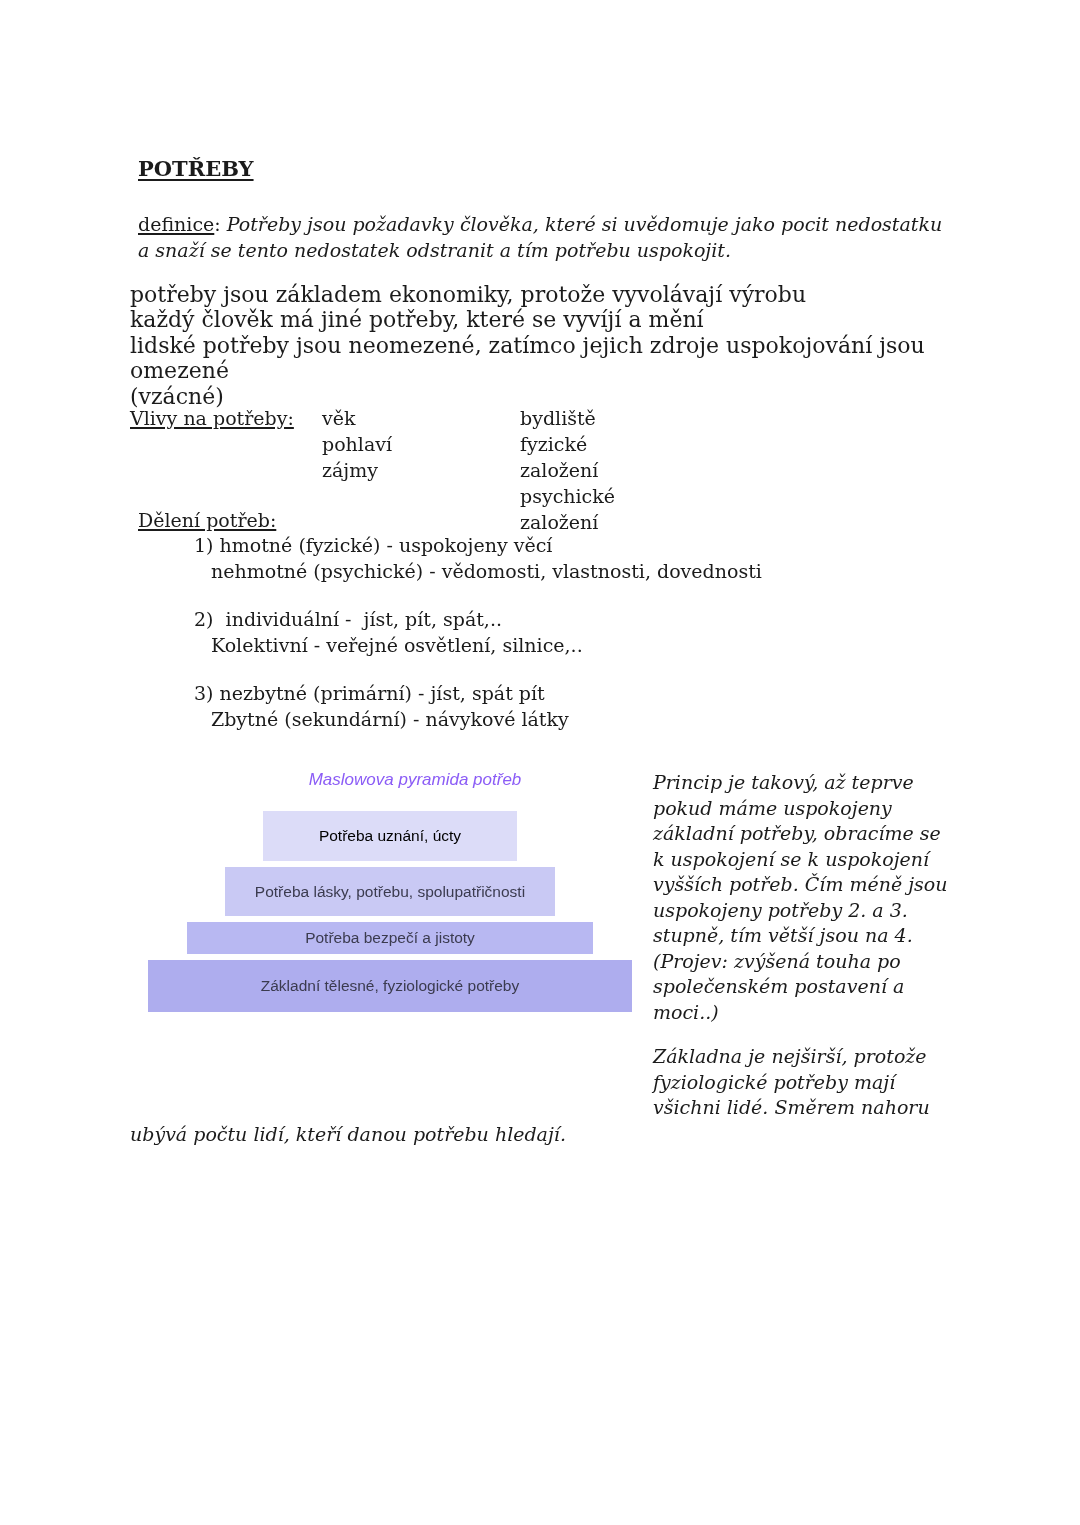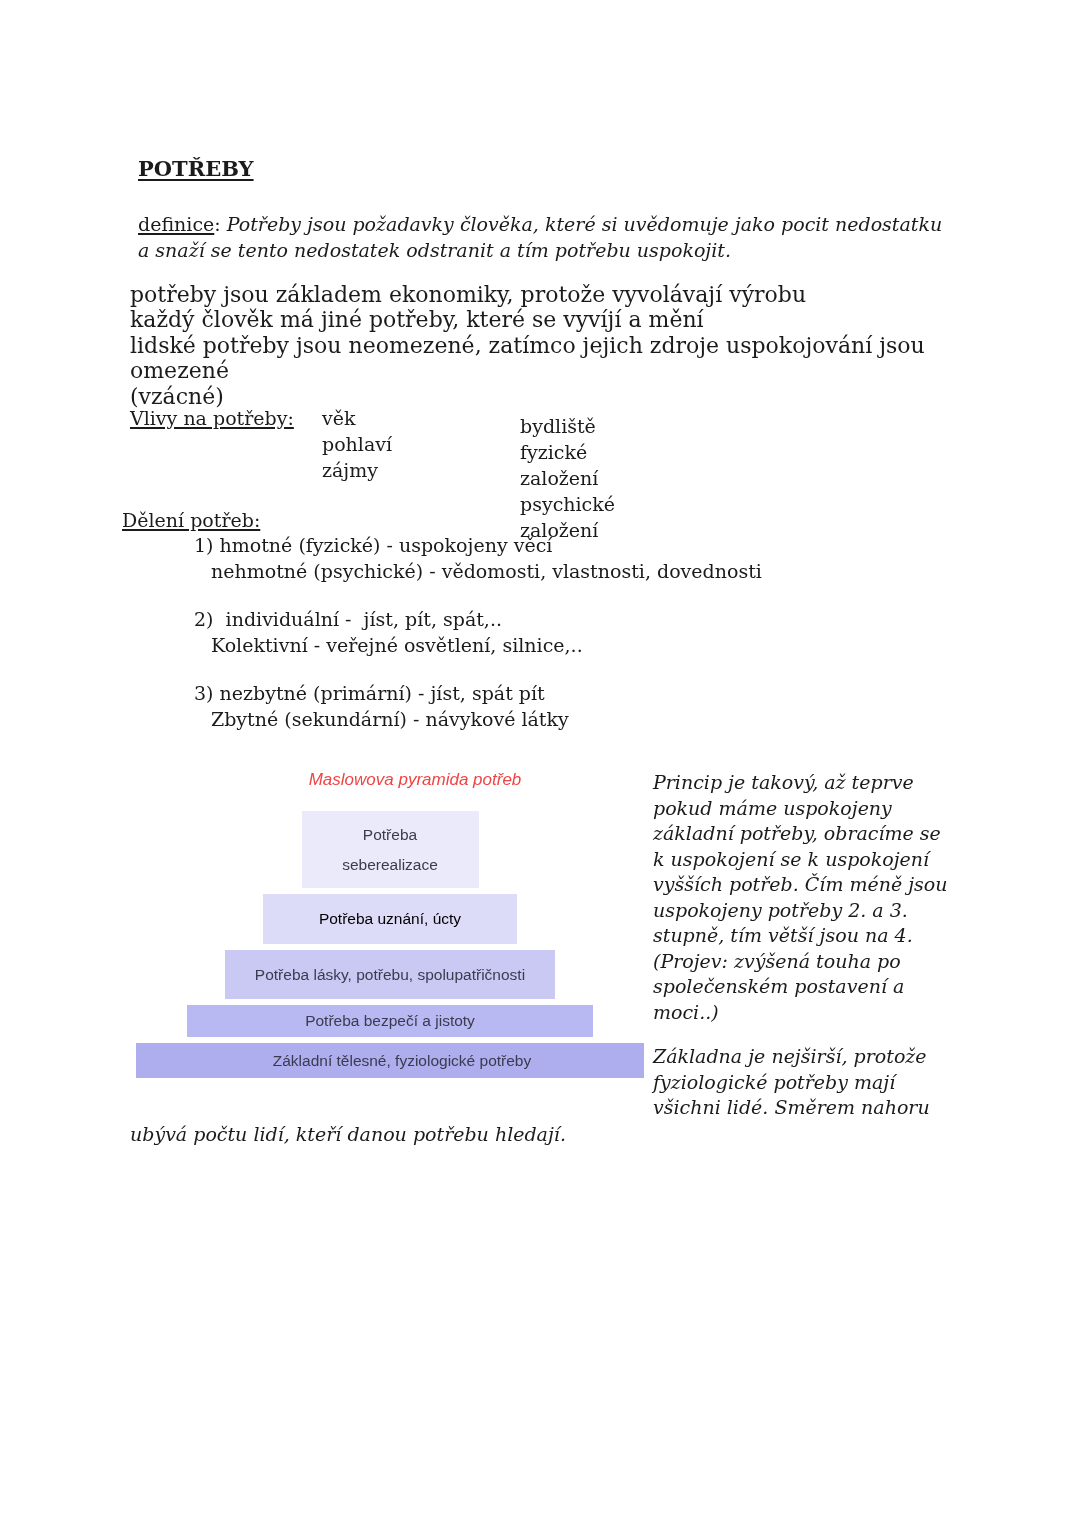--- a/index.html
+++ b/index.html
@@ -16,23 +16,23 @@
     left:130px;top:148px;font-size:21px;font-weight:bold;margin:8px;
     text-decoration:underline;text-decoration-thickness:2px;text-underline-offset:3px;
   }
   .definition{left:130px;top:203px;width:840px;font-size:19px;line-height:26px;margin:8px;}
   .definition em{font-style:italic;}
   .intro{left:130px;top:282px;width:840px;font-size:22px;line-height:25.4px;}
 
   .influences{left:130px;top:405px;font-size:19px;line-height:26px;}
   .influences-label{position:absolute;left:0;top:0;white-space:nowrap;}
   .influences-col1{position:absolute;left:192px;top:0;}
-  .influences-col2{position:absolute;left:390px;top:8px;}
+  .influences-col2{position:absolute;left:390px;top:0;}
 
-  .division-label{left:122px;top:507px;font-size:19px;line-height:26px;}
+  .division-label{left:138px;top:507px;font-size:19px;line-height:26px;}
   .division-group{left:130px;font-size:19px;line-height:26px;}
   .division-group .line1{white-space:pre;margin-left:64px;}
   .division-group .line2{white-space:pre;margin-left:81px;}
   .g1{top:532px;} .g2{top:606px;} .g3{top:680px;}
 
   .pyramid{left:130px;top:770px;width:520px;}
   .pyramid-title{
     text-align:center;margin:0 0 19px 50px;height:22px;
     font-family:"Liberation Sans","DejaVu Sans",sans-serif;
     font-style:italic;font-size:17px;
@@ -81,28 +81,26 @@
 <div class="abs division-group g2">
   <div class="line1">2)  individuální -  jíst, pít, spát,..</div>
   <div class="line2">Kolektivní - veřejné osvětlení, silnice,..</div>
 </div>
 <div class="abs division-group g3">
   <div class="line1">3) nezbytné (primární) - jíst, spát pít</div>
   <div class="line2">Zbytné (sekundární) - návykové látky</div>
 </div>
 
 <div class="abs pyramid">
-  <div class="pyramid-title" style="color: #ef4444;">Maslowova pyramida potřeb</div>
+  <div class="pyramid-title" style="color: #8b5cf6;">Maslowova pyramida potřeb</div>
   <div>
-      <div class="pyr-level" style="width: 177px; height: 77px; background: rgb(234, 234, 250); color: rgb(59, 59, 79);">Potřeba
-seberealizace</div>
       <div class="pyr-level" style="width: 254px; height: 50px; background: rgb(220, 220, 248); color: #000000;">Potřeba uznání, úcty</div>
       <div class="pyr-level" style="width: 330px; height: 49px; background: rgb(201, 201, 244); color: rgb(59, 59, 79);">Potřeba lásky, potřebu, spolupatřičnosti</div>
       <div class="pyr-level" style="width: 406px; height: 32px; background: rgb(184, 184, 242); color: rgb(59, 59, 79);">Potřeba bezpečí a jistoty</div>
-      <div class="pyr-level" style="width: 484px; height: 35px; background: rgb(174, 173, 238); color: rgb(59, 59, 79); padding-left: 24px;">Základní tělesné, fyziologické potřeby</div>
+      <div class="pyr-level" style="width: 484px; height: 52px; background: rgb(174, 173, 238); color: rgb(59, 59, 79);">Základní tělesné, fyziologické potřeby</div>
     </div>
 </div>
 
 <div class="abs aside aside1 pre">Princip je takový, až teprve
 pokud máme uspokojeny
 základní potřeby, obracíme se
 k uspokojení se k uspokojení
 vyšších potřeb. Čím méně jsou
 uspokojeny potřeby 2. a 3.
 stupně, tím větší jsou na 4.

